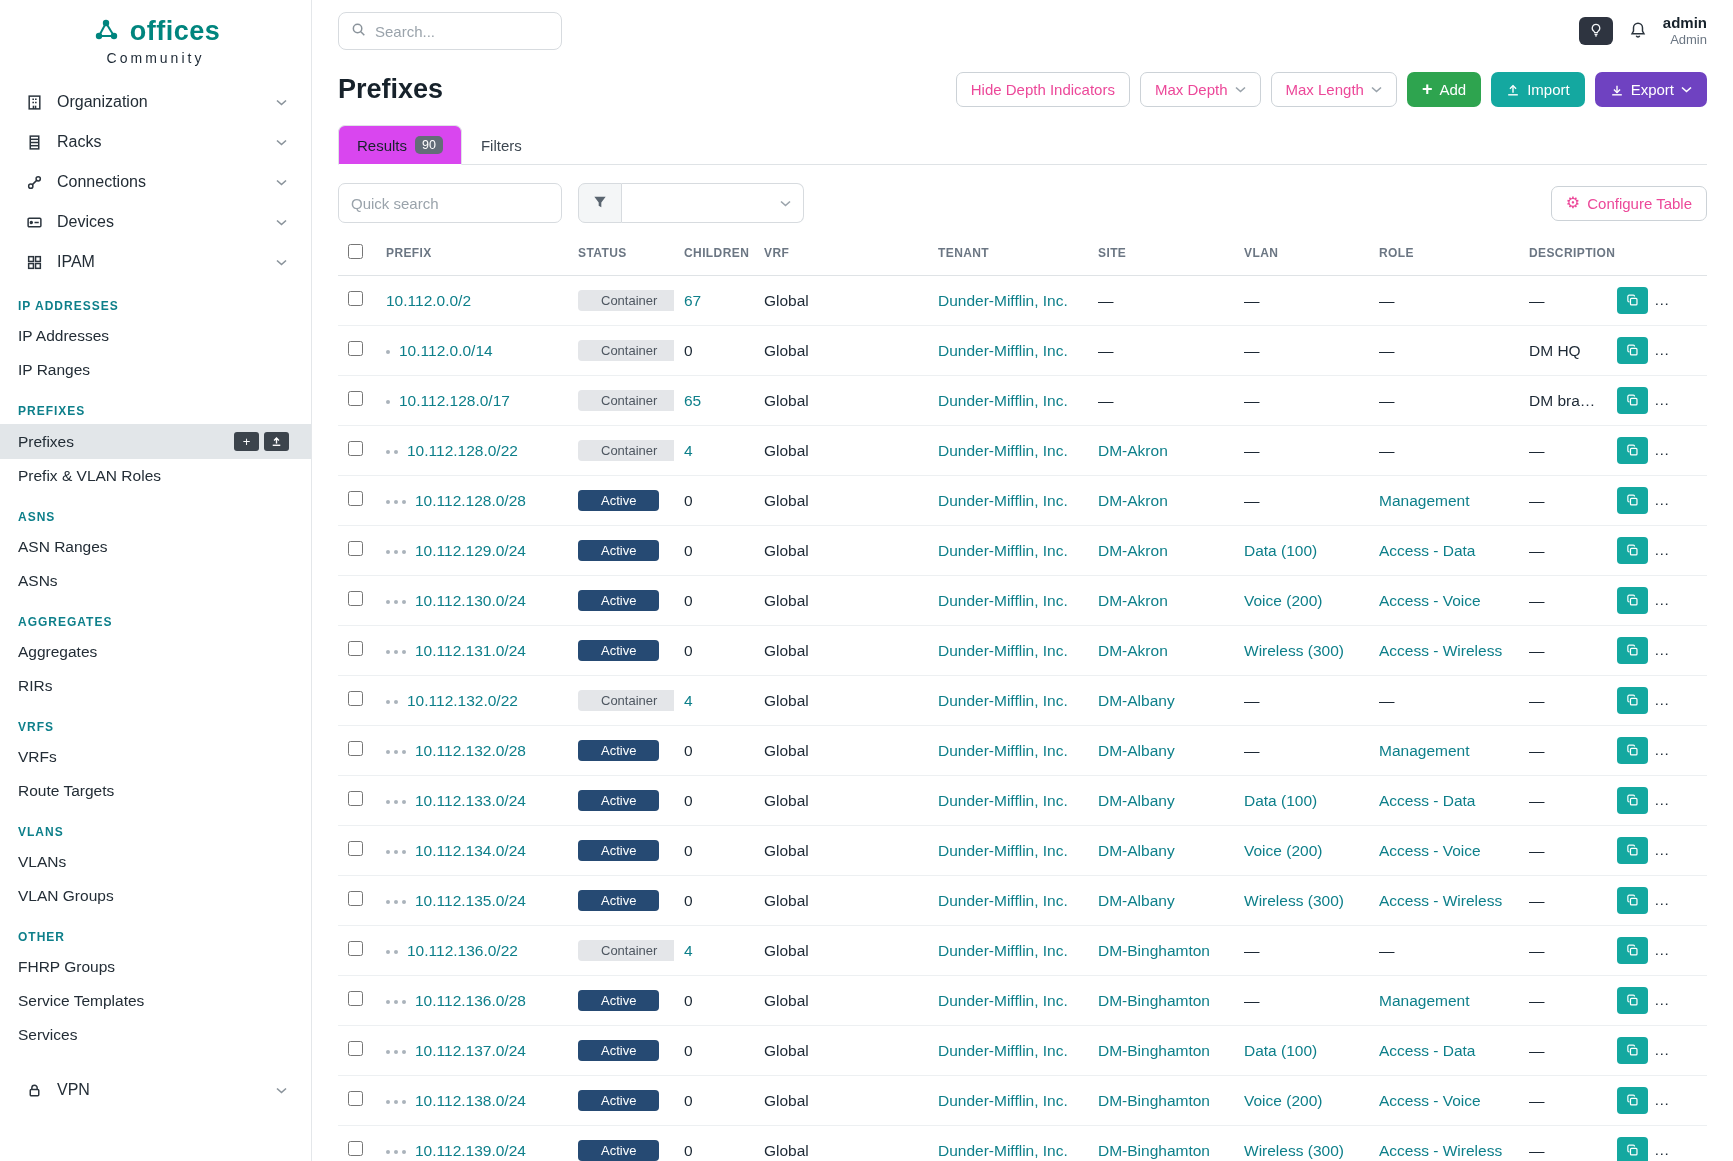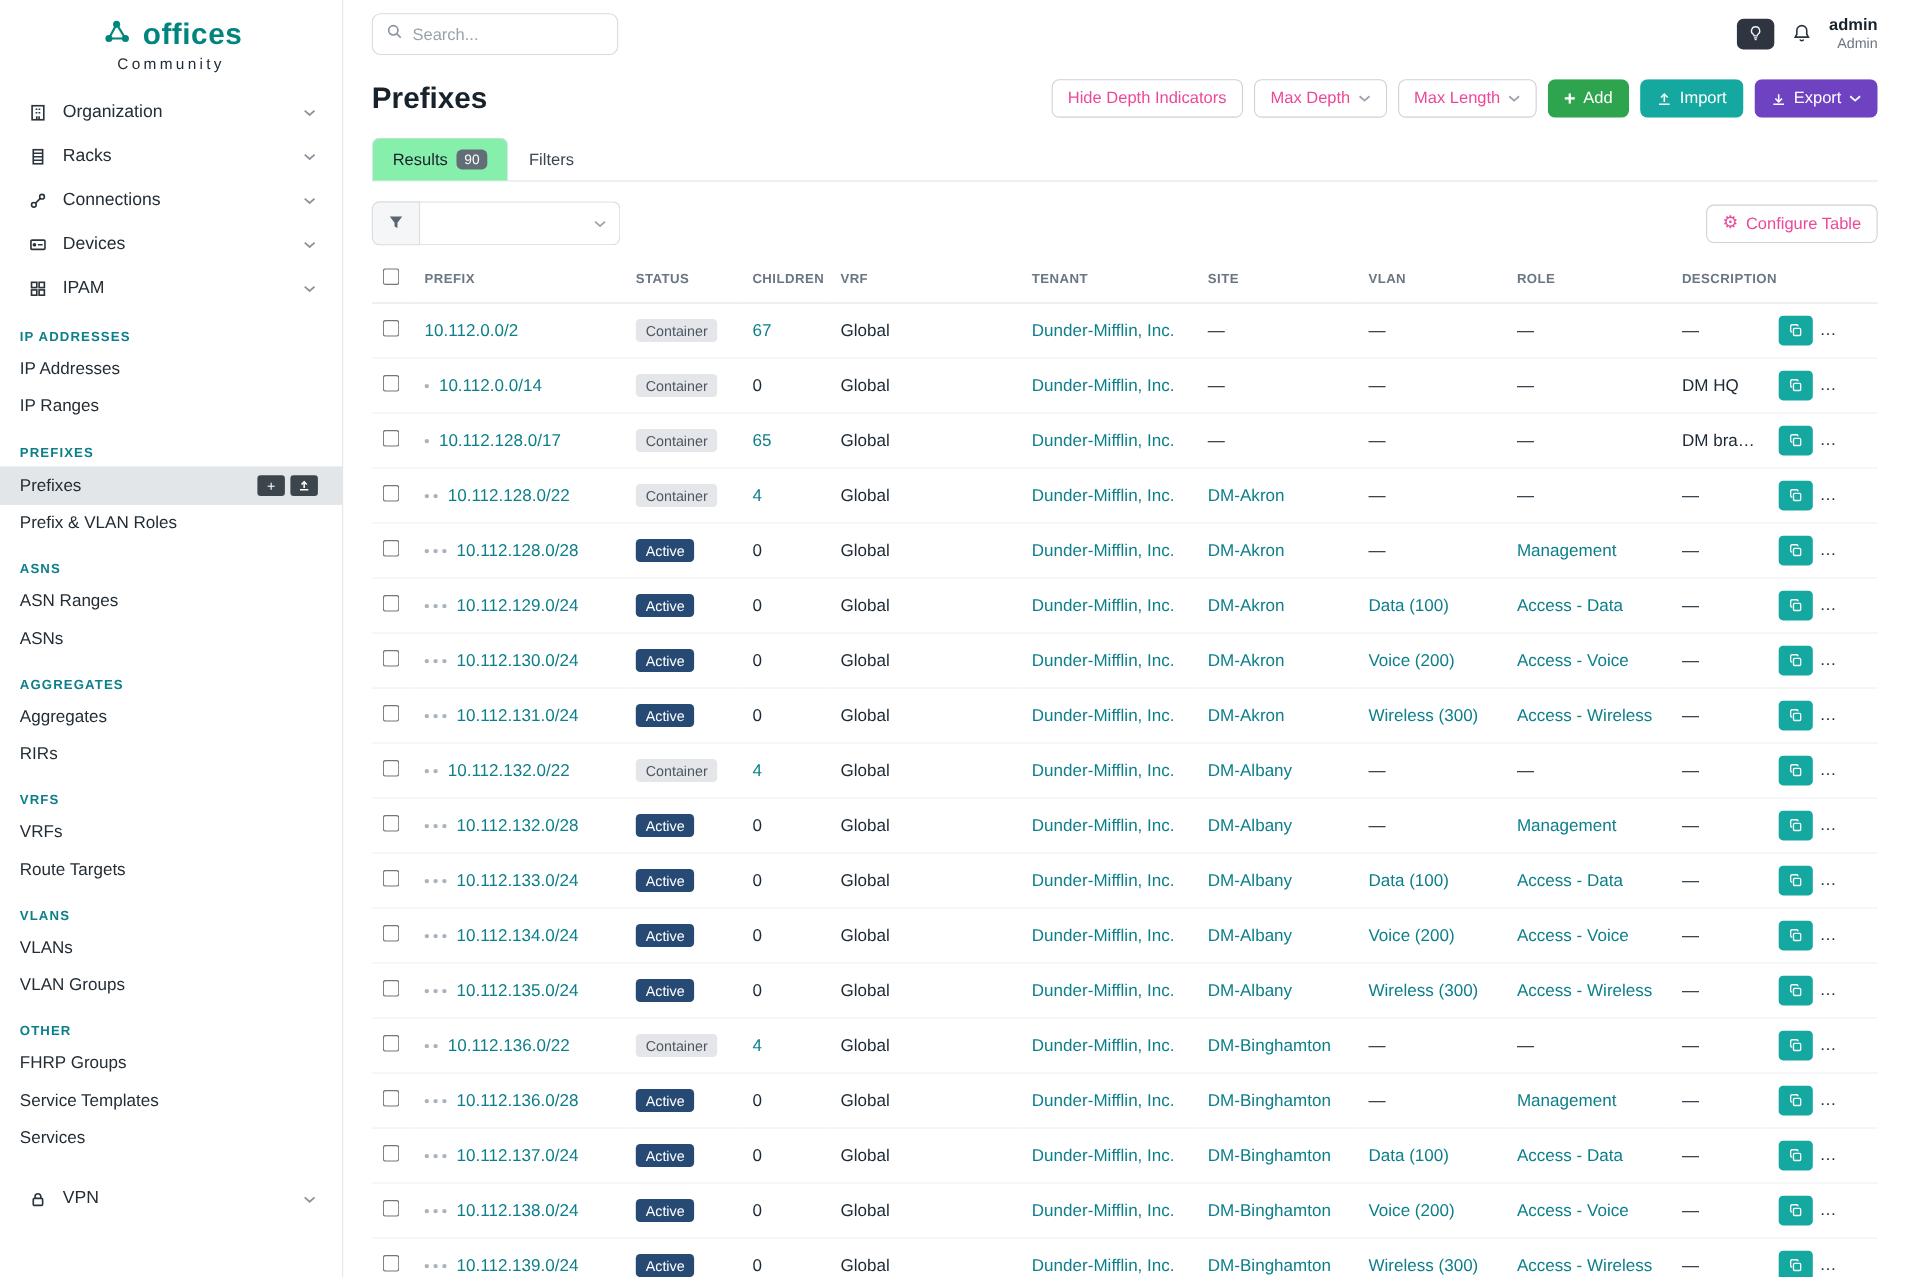--- a/index.html
+++ b/index.html
@@ -59,21 +59,21 @@
   .btn-green{background:var(--add-green);color:#fff}
   .btn-teal{background:var(--import-teal);color:#fff}
   .btn-purple{background:var(--export-purple);color:#fff}
   .chev-sm{color:#9aa3ab;display:inline-flex}
   .btn-green .plus{font-size:18px;font-weight:bold;line-height:.8}
   .ico{display:inline-flex}
   .gear{font-size:16px;line-height:1}
 
   .tabs{display:flex;border-bottom:1px solid #dfe3e6}
   .tab{display:inline-flex;align-items:center;gap:8px;padding:10px 18px;font-size:15px;color:#3c4650;cursor:pointer;border:1px solid transparent;margin-bottom:-1px;border-radius:7px 7px 0 0}
-  .tab.active{border-color:#dfe3e6;border-bottom-color:#fff;background:#86efac;color:#17222b}
+  .tab.active{border-color:#dfe3e6;border-bottom-color:#fff;background:#d946ef;color:#17222b}
   .tab-badge{background:#636d78;color:#fff;font-size:12.5px;border-radius:5px;padding:2px 7px}
 
   .controls{display:flex;align-items:center;margin:18px 0 8px;gap:16px}
   .qs{width:224px;height:40px;border:1px solid #d7dbdf;border-radius:7px;padding:0 12px;font-size:15px;outline:none}
   .qs::placeholder{color:#9aa3ab}
   .filter-group{display:flex}
   .filter-btn{width:44px;height:40px;border:1px solid #d7dbdf;border-radius:7px 0 0 7px;background:#f4f6f7;color:#5a6570;display:flex;align-items:center;justify-content:center;cursor:pointer}
   .filter-select{width:182px;height:40px;border:1px solid #d7dbdf;border-left:none;border-radius:0 7px 7px 0;display:flex;align-items:center;justify-content:flex-end;padding:0 12px;color:#8a939b;cursor:pointer;background:#fff}
   .spacer{flex:1}
 
@@ -84,21 +84,21 @@
   thead th:nth-child(2){width:192px}
   thead th:nth-child(3){width:106px}
   thead th:nth-child(4){width:80px}
   thead th:nth-child(5){width:174px}
   thead th:nth-child(6){width:160px}
   thead th:nth-child(7){width:146px}
   thead th:nth-child(8){width:135px}
   thead th:nth-child(9){width:150px}
   thead th:nth-child(11){width:100px}
   .link{color:var(--link)}
-  .badge{font-size:13px;border-radius:4px;padding:3px 9px;display:inline-block}
+  .badge{font-size:13px;border-radius:4px;padding:3px 23px;display:inline-block}
   .badge-container{background:var(--container-badge-bg);color:var(--container-badge-text)}
   .badge-active{background:var(--active-badge);color:#fff}
   .depth{display:inline-flex;gap:4px;margin-right:9px;vertical-align:2px}
   .dot{width:4px;height:4px;border-radius:50%;background:#aab3bb;display:inline-block}
   .row-btn{height:27px;border:none;border-radius:4px;display:inline-flex;align-items:center;justify-content:center;cursor:pointer;color:#fff;vertical-align:middle}
   .btn-clone{width:31px;background:var(--import-teal);margin-right:6px}
   .btn-edit{width:48px;background:var(--edit-orange);gap:4px}
   .split{width:1px;height:15px;background:rgba(255,255,255,.45)}
   .col-actions{text-align:right}
   input[type=checkbox]{width:15px;height:15px;cursor:pointer}
@@ -390,20 +390,21 @@
       <div class="tab active">
         <span>Results</span>
         <span class="tab-badge">90</span>
       </div>
       <div class="tab">
         <span>Filters</span>
       </div>
     </div>
 
     <div class="controls">
+      <input class="qs" placeholder="Quick search" style="">
       <div class="filter-group">
         <button class="filter-btn">
           <span><svg viewBox="0 0 16 16" width="14" height="14">
                 <path d="M1.5 2h13L9.5 8.5V14l-3-1.6V8.5z" fill="currentColor"></path>
               </svg></span>
         </button>
         <div class="filter-select">
           <span class="chev-sm">
               <svg width="11" height="7" viewBox="0 0 11 7">
                 <polyline points="1,1.5 5.5,5.5 10,1.5" fill="none" stroke="currentColor" stroke-width="1.6"></polyline>

